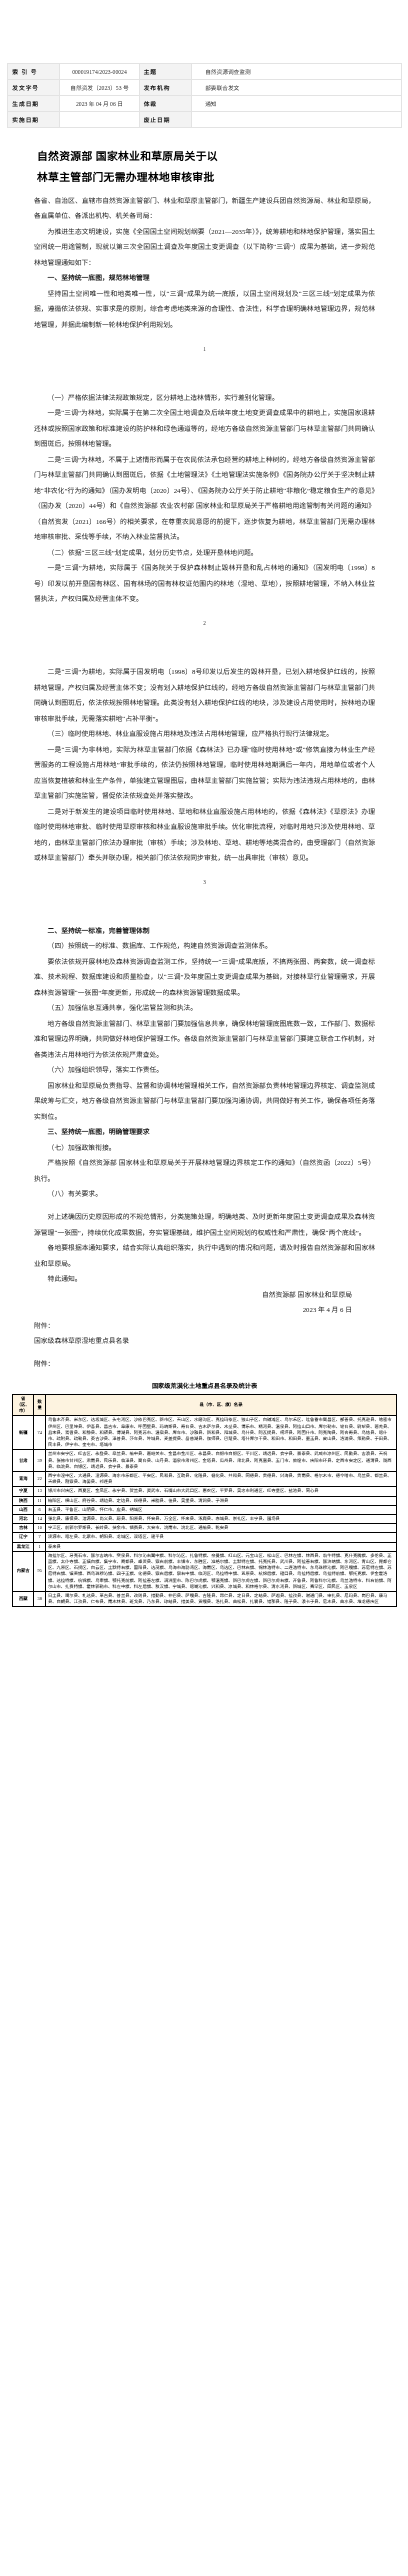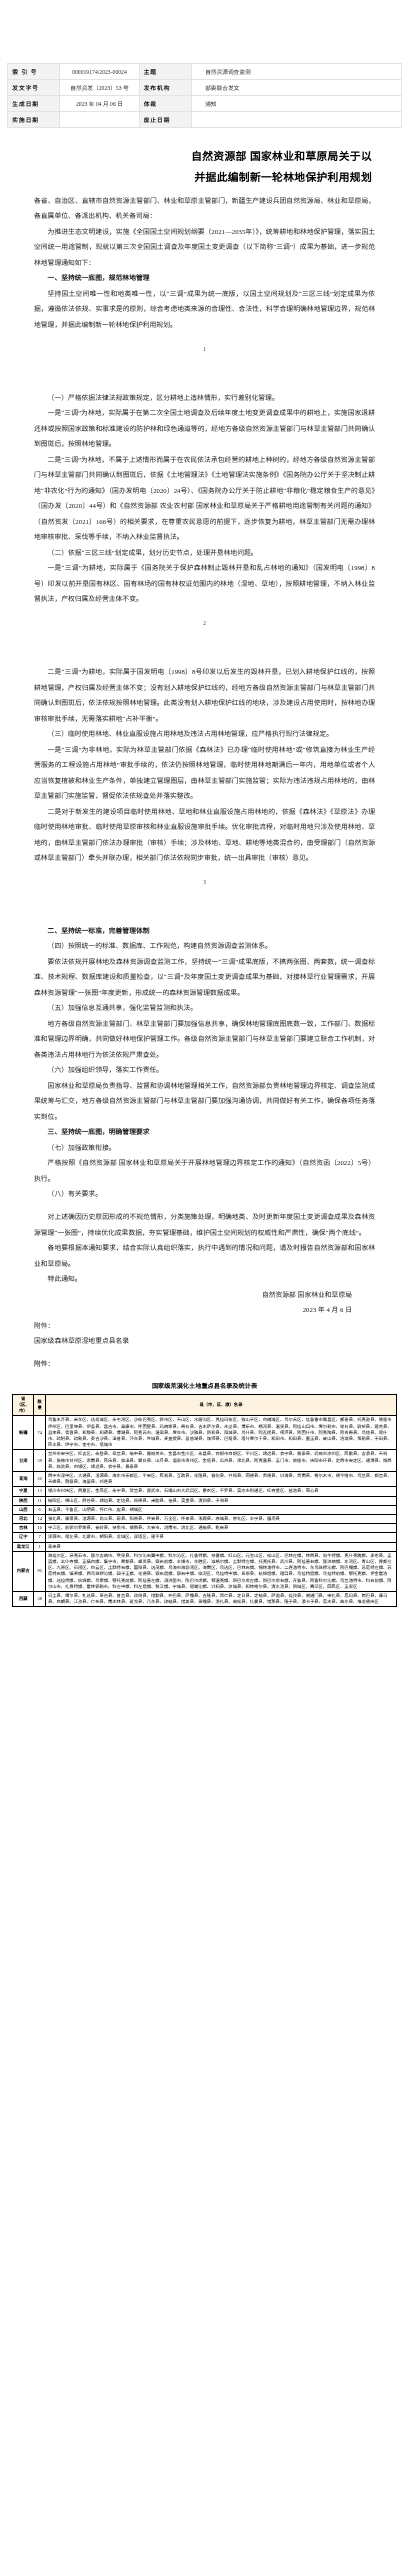--- a/index.html
+++ b/index.html
@@ -50,21 +50,21 @@
     width: 70px;
   }
   td.meta-val.left {
     text-align: left;
     width: auto;
     padding-left: 13.4px;
   }
 
   
   .doc-title {
-    text-align: right;
+    text-align: left;
     font-family: "Liberation Sans", "DejaVu Sans", sans-serif;
     font-weight: bold;
     font-size: 10.8px;
     line-height: 21.6px;
     letter-spacing: 0.3px;
     margin: 17.5px 37px 4.1px 37px;
     color: #000;
   }
 
   
@@ -185,21 +185,21 @@
           <td class="meta-val"></td>
           <td class="meta-key">废止日期</td>
           <td class="meta-val left"></td>
         </tr>
       </tbody>
     </table>
   </div>
 
   <div class="doc-title">
     <div>自然资源部  国家林业和草原局关于以</div>
-    <div>并据此编制新一轮林地保护利用规划</div>
+    <div>林草主管部门无需办理林地审核审批</div>
   </div>
 
   <div class="body-block">
     <p class="noindent">各省、自治区、直辖市自然资源主管部门、林业和草原主管部门，新疆生产建设兵团自然资源局、林业和草原局，各直属单位、各派出机构、机关各司局：</p>
     <p>为推进生态文明建设，实施《全国国土空间规划纲要（2021—2035年）》，统筹耕地和林地保护管理，落实国土空间统一用途管制，现就以第三次全国国土调查及年度国土变更调查（以下简称“三调”）成果为基础，进一步规范林地管理通知如下：</p>
     <p class="h2">一、坚持统一底图，规范林地管理</p>
     <p>坚持国土空间唯一性和地类唯一性，以“三调”成果为统一底版，以国土空间规划及“三区三线”划定成果为依据，遵循依法依规、实事求是的原则，综合考虑地类来源的合理性、合法性，科学合理明确林地管理边界，规范林地管理，并据此编制新一轮林地保护利用规划。</p>
   </div>
   <div class="pagenum">1</div>
   <div class="pagebreak-gap"></div>

